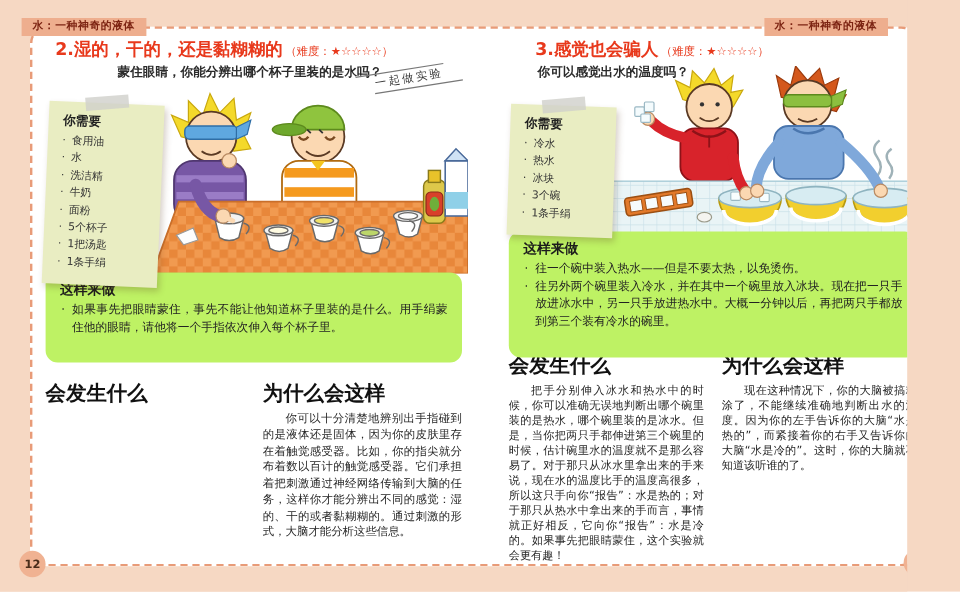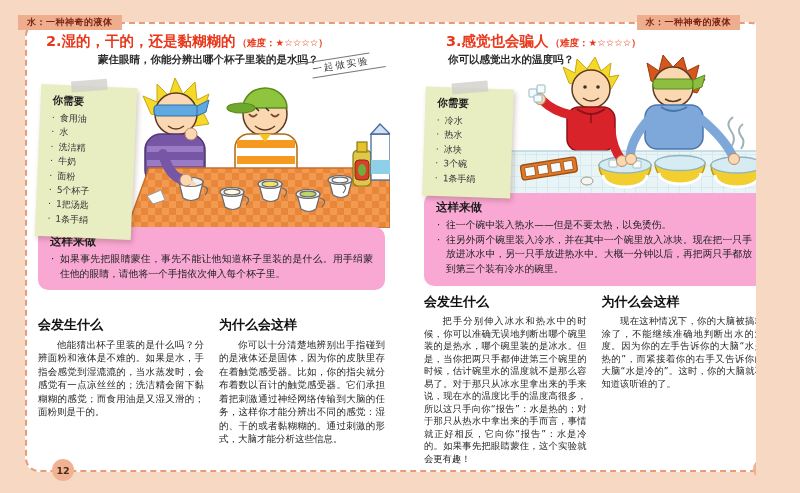--- a/index.html
+++ b/index.html
@@ -6,56 +6,56 @@
   body{background:#f6d8c3;font-family:"DejaVu Sans",sans-serif;-webkit-font-smoothing:antialiased;}
   .spread{position:relative;width:756px;height:493px;background:#f6d8c3;overflow:hidden;}
   .page-area{position:absolute;left:25px;top:22px;width:736px;height:446px;background:#fff;
     border:2px dashed #e89b78;border-radius:14px;}
   .tab{position:absolute;top:15px;height:15px;background:#eeae8e;color:#7c2312;font-size:9px;
     font-weight:bold;line-height:15px;padding:0 9px;letter-spacing:.5px;z-index:5;}
   .tab-left{left:18px;}
   .tab-right{right:16px;}
   .pagenum{position:absolute;width:22px;height:22px;border-radius:50%;background:#f0b292;
     color:#4a2c1a;font-size:9.5px;font-weight:bold;display:flex;align-items:center;justify-content:center;z-index:5;}
-  .pagenum-left{left:16px;top:459px;margin-left:36px;}
+  .pagenum-left{left:16px;top:459px;}
   .pagenum-right{left:753px;top:458px;}
   .title-row{position:absolute;white-space:nowrap;color:#e8391c;}
   .title-row .title{font-size:14.5px;font-weight:bold;}
-  .title-row .difficulty{font-size:9.5px;font-weight:bold;margin-left:2px;}
+  .title-row .difficulty{font-size:9.5px;font-weight:normal;margin-left:2px;}
   .subtitle{position:absolute;font-size:10.5px;font-weight:bold;color:#2b2b2b;white-space:nowrap;}
   .ribbon{position:absolute;left:297px;top:57px;width:88px;transform:rotate(-9deg);text-align:center;}
   .ribbon .rline{height:0;border-top:1.5px solid #777;}
   .ribbon .rl1{margin-right:14px;}
   .ribbon .rl2{margin-left:14px;}
   .ribbon .rtext{font-size:9.5px;color:#3a3a3a;letter-spacing:2px;padding:1px 0;}
   .note{position:absolute;background:#e9edc2;box-shadow:2px 3px 5px rgba(90,60,30,.25);
     padding:9px 8px 11px 12px;z-index:3;}
   .note .tape{position:absolute;top:-6px;left:50%;width:36px;height:11px;background:#cfcfcb;
     opacity:.8;transform:translateX(-50%) rotate(-7deg);}
   .note h4{margin:0 0 3px;font-size:10.5px;color:#222;}
   .note ul{margin:0;padding:0;list-style:none;}
   .note li{font-size:9px;line-height:1.6;color:#333;padding-left:8px;position:relative;}
   .note li::before{content:"·";position:absolute;left:0;top:0;color:#333;}
   .note-left{left:38px;top:86px;width:76px;transform:rotate(2.5deg);}
   .note-right{left:424px;top:88px;width:68px;transform:rotate(2deg);}
   .illus{position:absolute;}
   .illus-left{left:113px;top:68px;}
   .illus-right{left:503px;top:55px;}
-  .howto{position:absolute;background:#f9a8d4;border-radius:10px;padding:7px 12px 9px;z-index:2;}
+  .howto{position:absolute;background:#bef264;border-radius:10px;padding:7px 12px 21px;z-index:2;}
   .howto h3{margin:0 0 3px;font-size:11.5px;color:#1c1c1c;}
   .howto ul{margin:0;padding:0;list-style:none;}
   .howto li{font-size:9.8px;line-height:1.5;color:#222;padding-left:10px;position:relative;text-align:justify;}
   .howto li::before{content:"·";position:absolute;left:1px;top:0;}
   .howto-left{left:38px;top:227px;width:323px;}
   .howto-right{left:424px;top:193px;width:316px;}
   .cols{position:absolute;display:flex;gap:15px;}
   .cols-left{left:38px;top:316px;width:347px;}
   .cols-right{left:424px;top:293px;width:340px;}
   .col{flex:1;min-width:0;}
-  .col h3{margin:0 0 4px;font-size:13px;color:#111;}
+  .col h3{margin:0 0 4px;font-size:17px;color:#111;}
   .cols-left .col p{font-size:9.5px;line-height:1.42;}
   .cols-right .col p{font-size:9.3px;line-height:1.35;}
   .col p{margin:0;text-align:justify;text-indent:2em;color:#262626;}
   .col p + p{margin-top:1px;}
 </style>
 </head>
 <body>
 
 <div class="spread">
 
@@ -187,21 +187,20 @@
   <div class="howto howto-left">
     <h3>这样来做</h3>
     <ul>
       <li>如果事先把眼睛蒙住，事先不能让他知道杯子里装的是什么。用手绢蒙住他的眼睛，请他将一个手指依次伸入每个杯子里。</li>
     </ul>
   </div>
 
   <div class="cols cols-left">
     <div class="col">
       <h3>会发生什么</h3>
-      <p>他能猜出杯子里装的是什么吗？分辨面粉和液体是不难的。如果是水，手指会感觉到湿漉漉的，当水蒸发时，会感觉有一点凉丝丝的；洗洁精会留下黏糊糊的感觉；而食用油是又湿又滑的；面粉则是干的。</p>
     </div>
     <div class="col">
       <h3>为什么会这样</h3>
       <p>你可以十分清楚地辨别出手指碰到的是液体还是固体，因为你的皮肤里存在着触觉感受器。比如，你的指尖就分布着数以百计的触觉感受器。它们承担着把刺激通过神经网络传输到大脑的任务，这样你才能分辨出不同的感觉：湿的、干的或者黏糊糊的。通过刺激的形式，大脑才能分析这些信息。</p>
     </div>
   </div>
 
   <div class="pagenum pagenum-left">12</div>
 
   <div class="title-row" style="left:446px;top:31px;">

